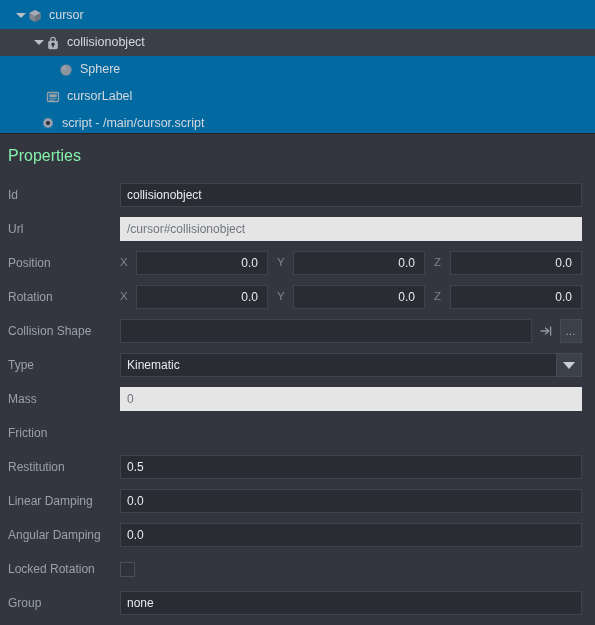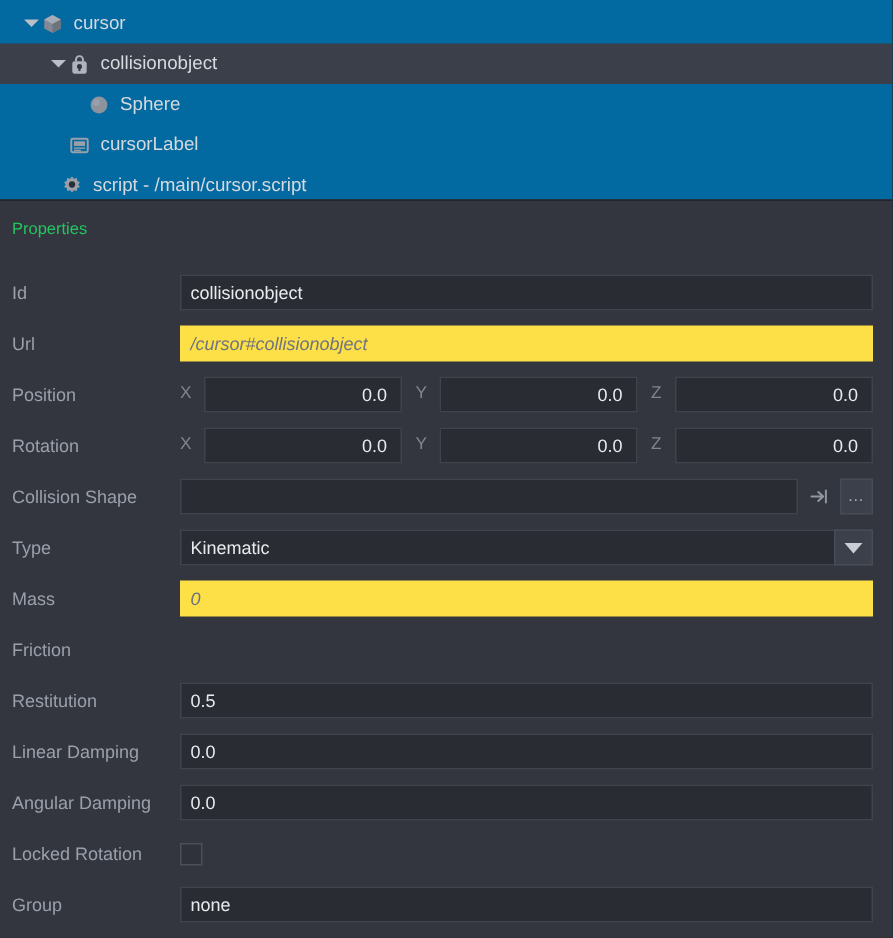--- a/index.html
+++ b/index.html
@@ -48,22 +48,22 @@
   .tree-label { line-height: 1; }
 
   
   #properties-panel {
     background: #33363f;
     height: 492px;
     border-top: 1px solid #22242a;
     position: relative;
   }
   #properties-header {
-    font-size: 11px;
-    color: #22c55e;
+    font-size: 16px;
+    color: #86efac;
     padding: 13px 0 0 8px;
     height: 38px;
   }
   .prop-rows { padding-top: 6px; }
   .prop-row {
     display: flex;
     align-items: center;
     height: 34px;
     padding: 0 13px 0 8px;
   }
@@ -83,23 +83,22 @@
     color: #e8eaee;
     font-size: 12px;
     font-family: "Liberation Sans", sans-serif;
     padding: 0 6px;
     display: flex;
     align-items: center;
     width: 100%;
   }
   .field.readonly {
     border-color: transparent;
-    background: #fde047;
+    background: #e5e5e5;
     color: #70757f;
-    font-style: italic;
   }
   .field.disabled { color: #6d727c; }
   .field.num { justify-content: flex-end; padding-right: 9px; }
 
   .axis-group { display: flex; align-items: center; flex: 1 1 0; min-width: 0; }
   .axis-label {
     width: 16px; flex: 0 0 16px;
     font-size: 11.5px; color: #80858f;
     line-height: 1;
   }

